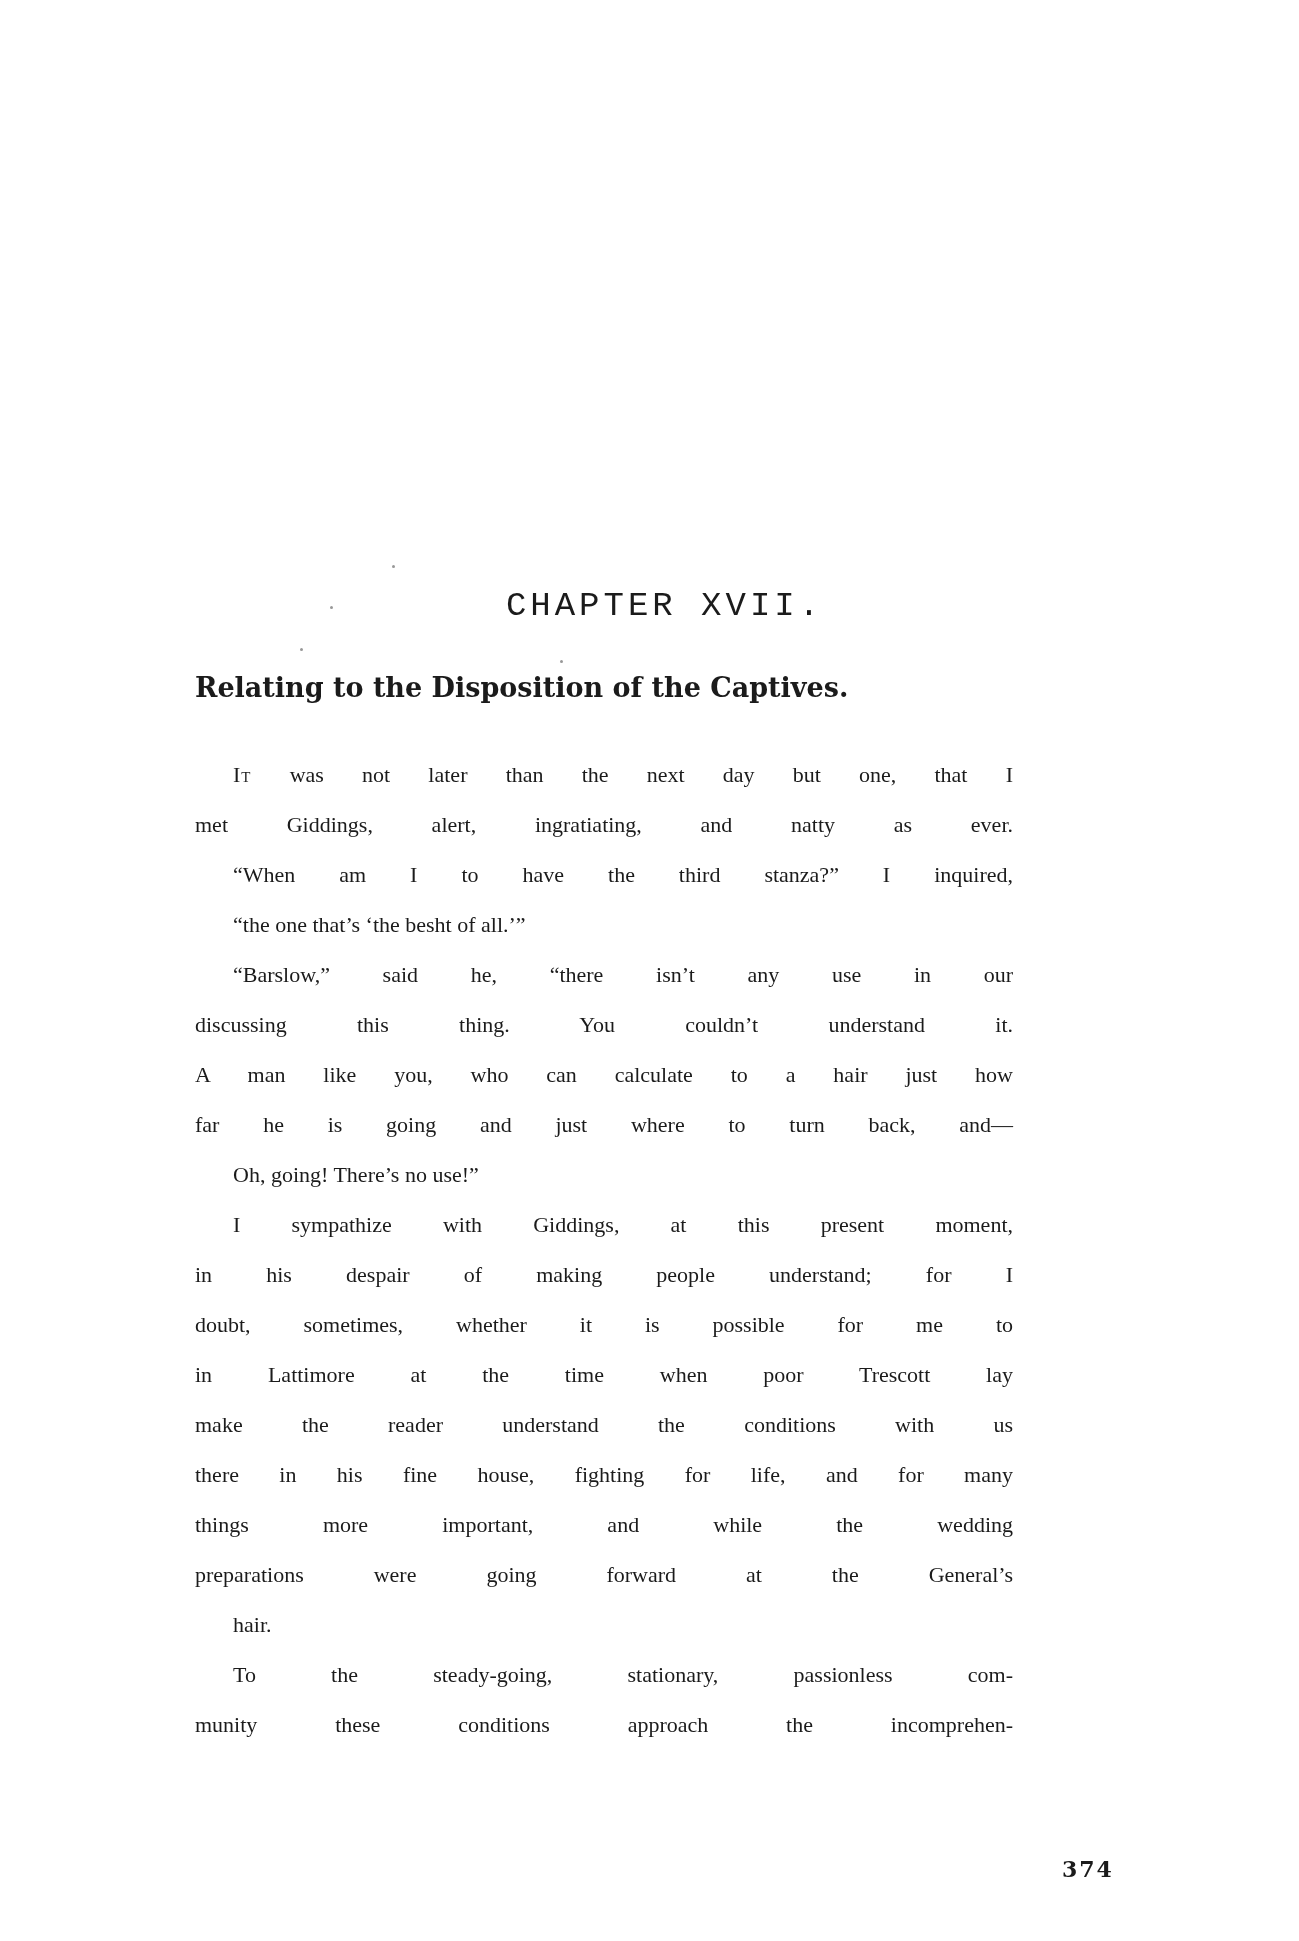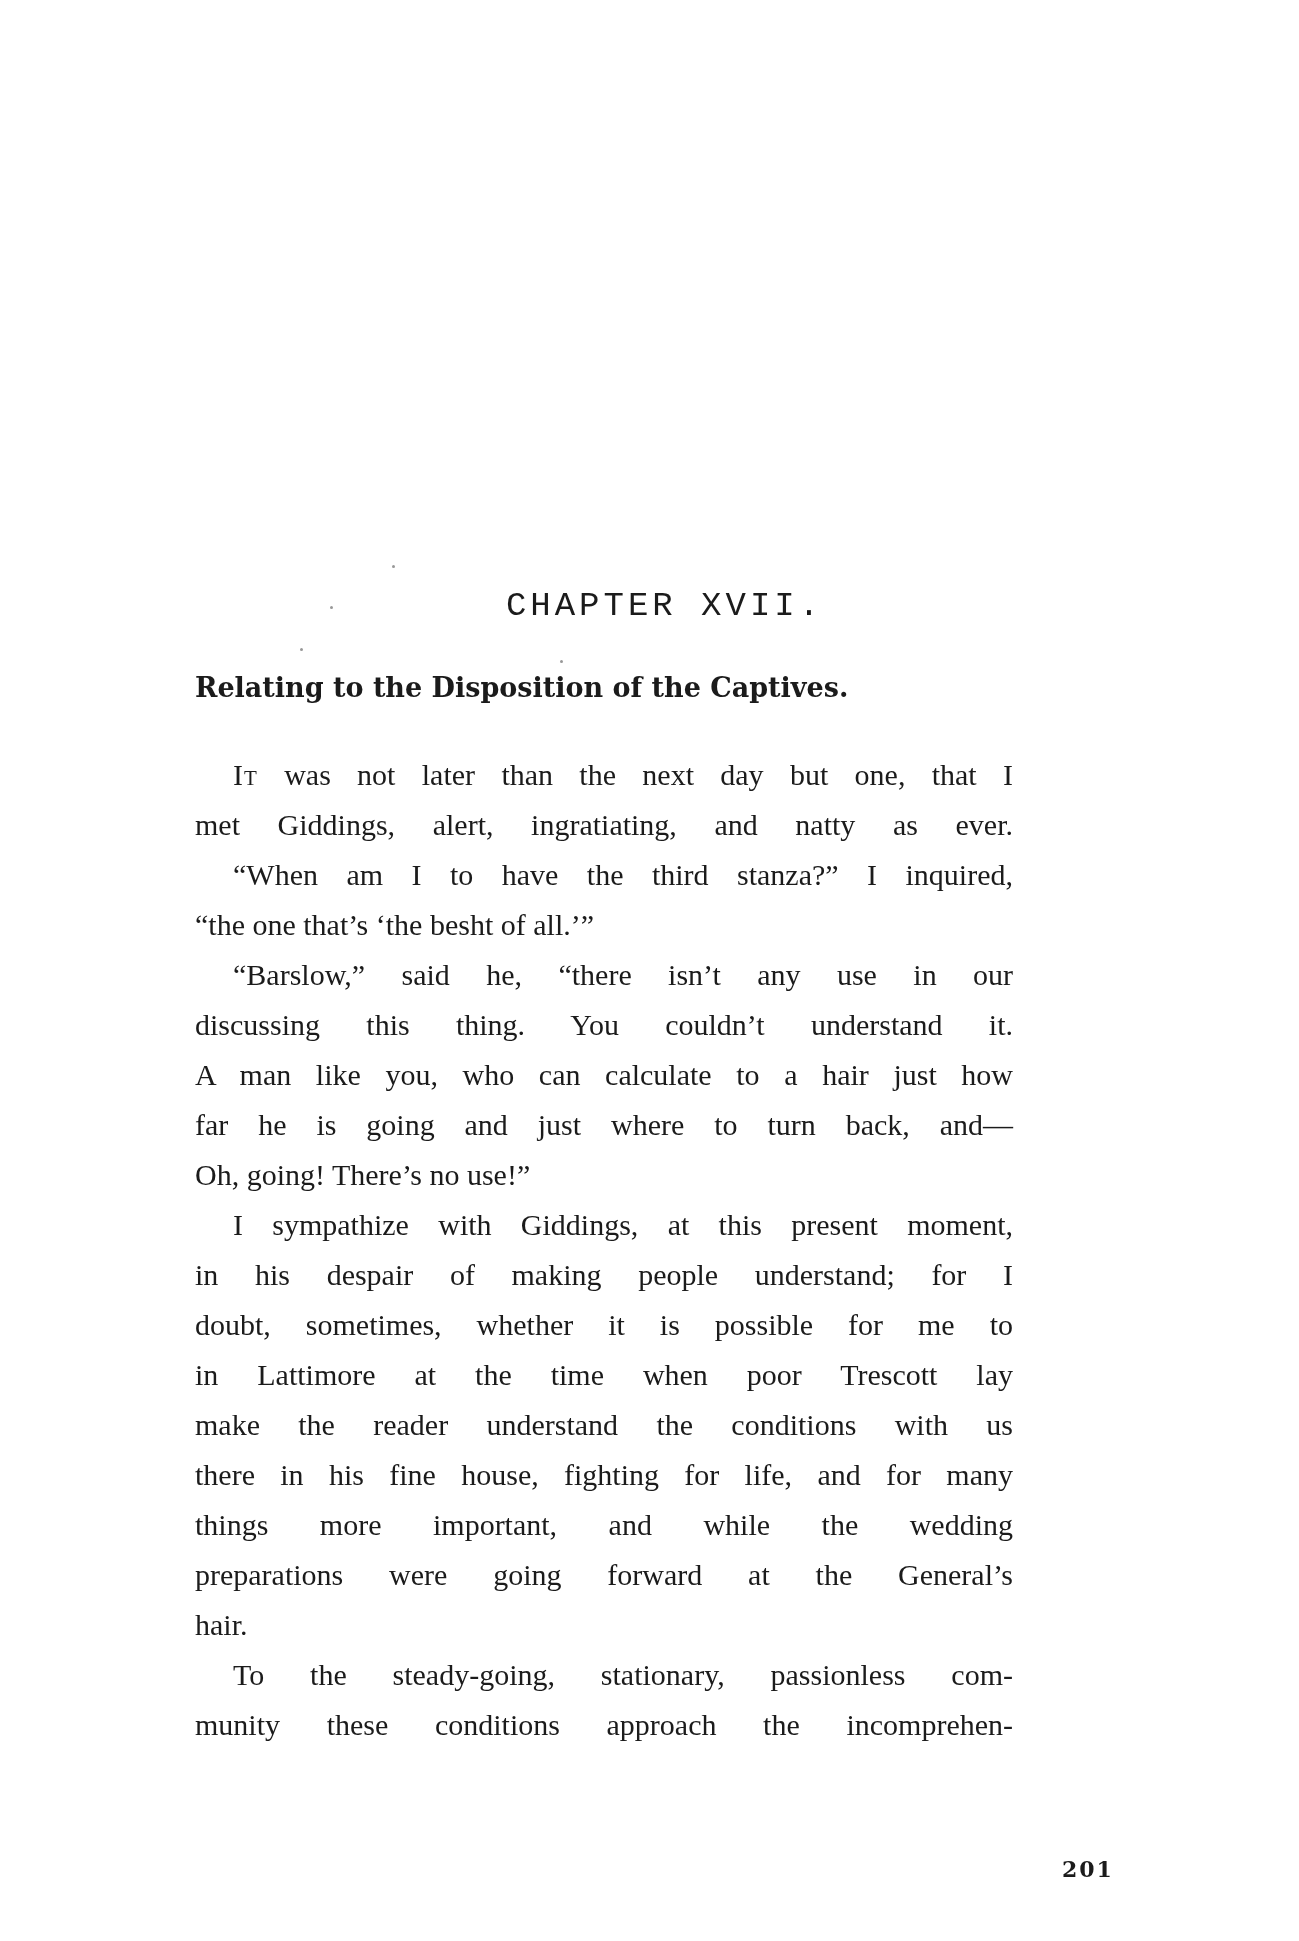--- a/index.html
+++ b/index.html
@@ -33,29 +33,30 @@
     margin: 0;
     font-size: 27px;
     font-weight: 700;
     font-family: "DejaVu Serif", serif;
   }
   .body-text {
     position: absolute;
     top: 750px;
     left: 195px;
     width: 818px;
-    font-size: 30px;
+    font-size: 22px;
     line-height: 50px;
   }
   .line {
     text-align: justify;
     text-align-last: justify;
   }
   .line.last {
     text-align-last: left;
+    margin-left: 38px;
   }
   .line.indent {
     text-indent: 38px;
   }
   .smallcaps {
     font-variant: small-caps;
     letter-spacing: 1px;
   }
   .page-number {
     position: absolute;
@@ -107,14 +108,14 @@
       <div class="line">in Lattimore at the time when poor Trescott lay</div>
       <div class="line">make the reader understand the conditions with us</div>
       <div class="line">there in his fine house, fighting for life, and for many</div>
       <div class="line">things more important, and while the wedding</div>
       <div class="line">preparations were going forward at the General’s</div>
       <div class="line last">hair.</div>
       <div class="line indent">To the steady-going, stationary, passionless com-</div>
       <div class="line">munity these conditions approach the incomprehen-</div>
     </div>
 
-  <div class="page-number">201</div>
+  <div class="page-number">374</div>
 </div>
 
 </body></html>

